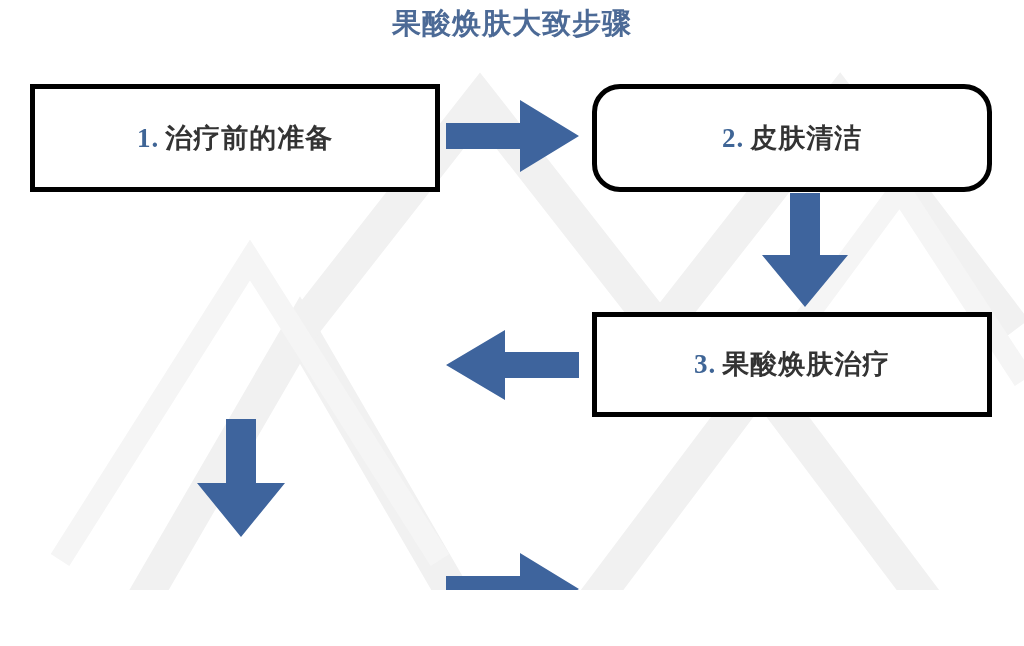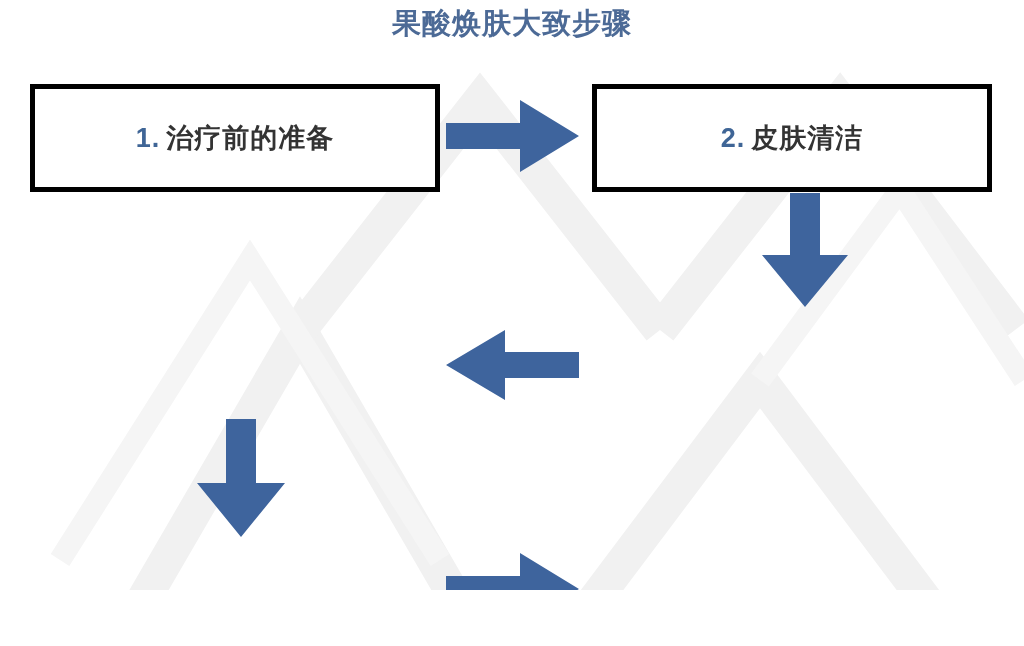--- a/index.html
+++ b/index.html
@@ -7,21 +7,21 @@
     margin: 0;
     padding: 0;
     background: #ffffff;
   }
   #canvas {
     position: relative;
     width: 1024px;
     height: 590px;
     background: #ffffff;
     overflow: hidden;
-    font-family: Liberation Sans, sans-serif;
+    font-family: Liberation Serif, serif;
   }
 
   
   .watermark {
     position: absolute;
     inset: 0;
     pointer-events: none;
     z-index: 0;
   }
 
@@ -60,21 +60,21 @@
     line-height: 1;
   }
   .step-num {
     color: #3f6596;
     margin-right: 6px;
     font-weight: bold;
   }
 
   
   #box-1 { left: 30px;  top: 84px;  width: 410px; height: 108px; }
-  #box-2 { left: 592px; top: 84px;  width: 400px; height: 108px; }
+  #box-2 { left: 592px; top: 84px;  width: 400px; height: 108px; border-radius: 28px; }
   #box-3 { left: 592px; top: 312px; width: 400px; height: 105px; }
   #box-4 { left: 30px;  top: 312px; width: 410px; height: 105px; }
   #box-5 { left: 30px;  top: 538px; width: 410px; height: 106px; }
   #box-6 { left: 592px; top: 538px; width: 400px; height: 106px; }
 
   
   .arrow {
     position: absolute;
     z-index: 3;
   }
@@ -109,20 +109,25 @@
       <span class="step-num">1.</span><span>治疗前的准备</span>
     </div>
   </div>
 
   <div class="step-box" id="box-2">
     <div class="step-label">
       <span class="step-num">2.</span><span>皮肤清洁</span>
     </div>
   </div>
 
+  <div class="step-box" id="box-3">
+    <div class="step-label">
+      <span class="step-num">3.</span><span>果酸焕肤治疗</span>
+    </div>
+  </div>
 
 
 
 
   <svg class="arrow" id="arrow-1-2" viewBox="0 0 133 72" preserveAspectRatio="none" aria-hidden="true">
     <polygon fill="#3e649d" points="0,23 74,23 74,0 133,36 74,72 74,49 0,49"></polygon>
   </svg>
 
   <svg class="arrow" id="arrow-2-3" viewBox="0 0 86 114" preserveAspectRatio="none" aria-hidden="true">
     <polygon fill="#3e649d" points="28,0 58,0 58,62 86,62 43,114 0,62 28,62"></polygon>

